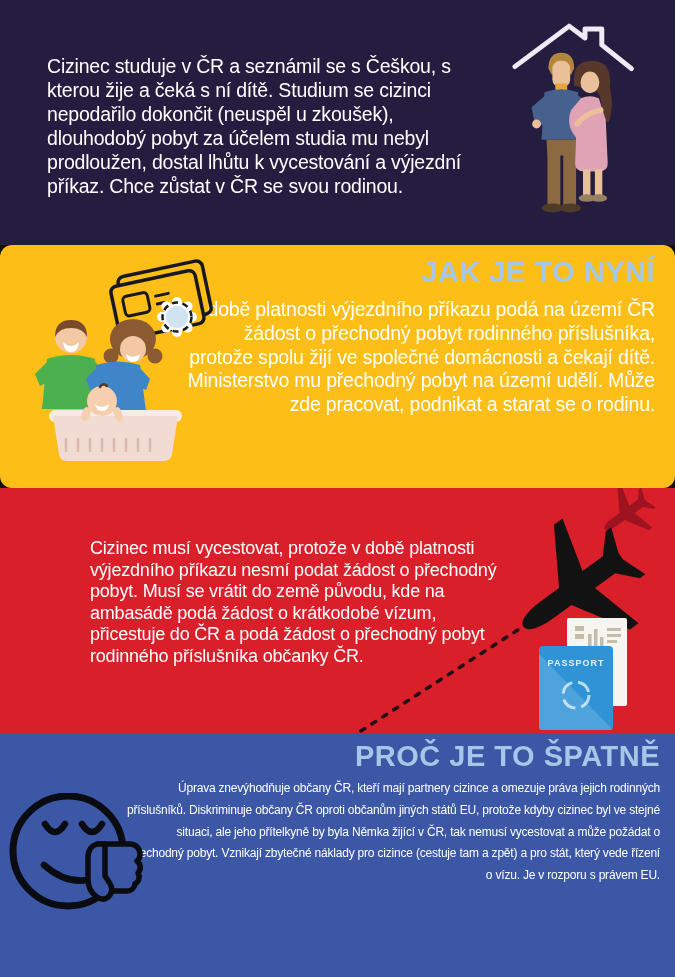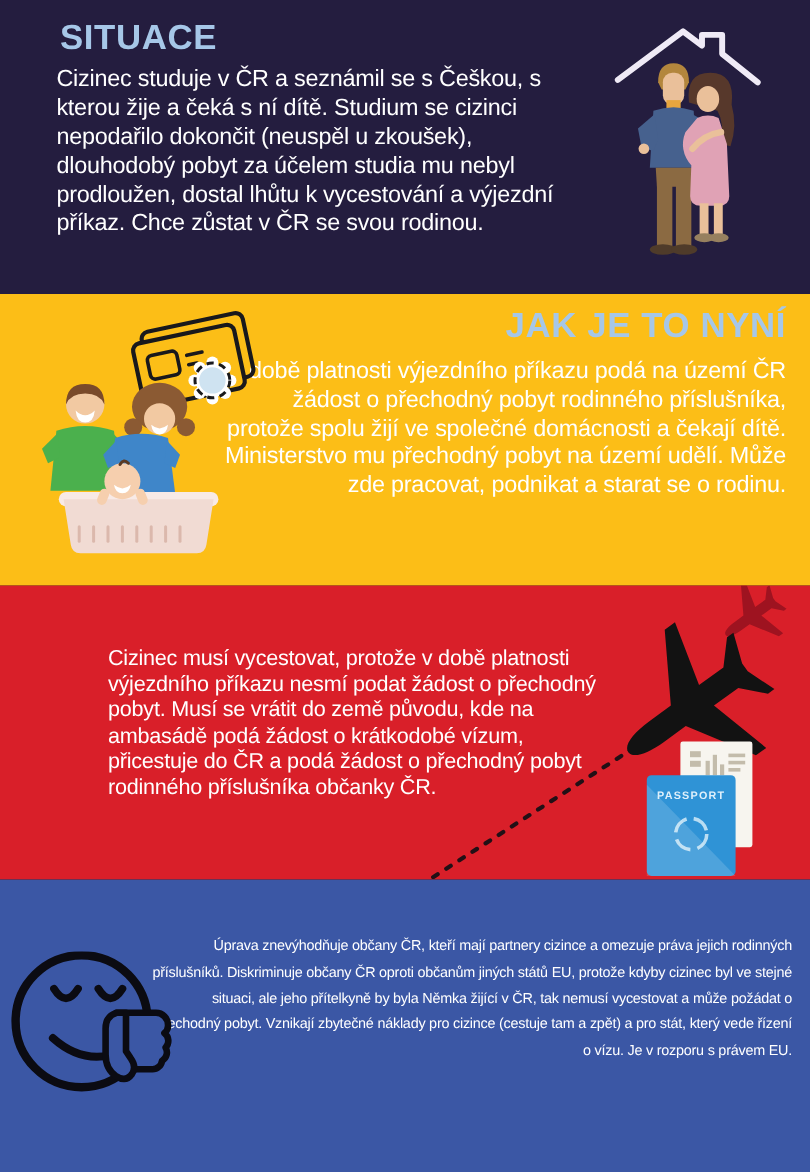--- a/index.html
+++ b/index.html
@@ -1,21 +1,21 @@
 <!DOCTYPE html>
 <html><head>
 <meta charset="utf-8">
 <style>
   * { margin:0; padding:0; box-sizing:border-box; }
   html,body { width:675px; height:977px; }
   body { font-family:"Liberation Sans", sans-serif; background:#111; }
   .poster { position:relative; width:675px; height:977px; overflow:hidden; }
   .sec { position:absolute; left:0; width:675px; overflow:hidden; }
   #sec-situace { top:0;    height:245px; background:#241d3f; }
-  #sec-nyni    { top:245px; height:243px; background:#fcbe17; }
+  #sec-nyni    { top:245px; height:243px; background:#fcbe17;border-radius:12px; }
   #sec-novele  { top:488px; height:245px; background:#d91f29; }
   #sec-spatne  { top:733px; height:244px; background:#3b57a5; }
 
   .title { position:absolute; font-weight:700; font-size:29px; color:#a6c7e8;
            letter-spacing:.5px; white-space:nowrap; }
   .body  { position:absolute; font-weight:400; color:#ffffff; letter-spacing:-0.2px; }
 
   #sec-situace .title { left:50px; top:16px; }
   #sec-situace .body  { left:47px; top:54px; width:436px; font-size:19.5px; line-height:24px; }
   .illus-couple { position:absolute; right:6px; top:8px; width:168px; height:222px; }
@@ -34,21 +34,20 @@
   #sec-spatne .body  { right:15px; top:45px; width:538px; text-align:right;
                        font-size:12px; line-height:21.8px; }
   .illus-emoji { position:absolute; left:4px; top:60px; width:150px; height:170px; }
 </style>
 </head>
 <body>
 
 <div class="poster">
 
   <section class="sec" id="sec-situace">
-    <h2 class="title">SITUACE</h2>
     <p class="body">Cizinec studuje v ČR a seznámil se s Češkou, s kterou žije a čeká s ní dítě. Studium se cizinci nepodařilo dokončit (neuspěl u zkoušek), dlouhodobý pobyt za účelem studia mu nebyl prodloužen, dostal lhůtu k vycestování a výjezdní příkaz. Chce zůstat v ČR se svou rodinou.</p>
 
     <svg class="illus-couple" viewBox="0 0 170 222">
       <polyline points="14,58 69,17 85,29 85,20 102,20 102,36 132,60" fill="none" stroke="#efeaf6" stroke-width="5" stroke-linecap="round" stroke-linejoin="round"></polyline>
       <g transform="translate(-11,2)">
 
         <path d="M59,58 q0,-16 13,-16 q13,0 13,16 l-3,6 h-20 z" fill="#b3863d"></path>
         <rect x="63" y="50" width="18" height="27" rx="8" fill="#eac09a"></rect>
         <rect x="66" y="73" width="12" height="9" fill="#e7a53e"></rect>
         <path d="M55,82 q17,-6 34,0 l3,48 h-40 z" fill="#46618e"></path>
@@ -162,20 +161,21 @@
         </g>
         <rect x="184" y="158" width="74" height="84" rx="4" fill="#2f93d6"></rect>
         <text x="221" y="178" text-anchor="middle" font-size="9" font-weight="bold" fill="#dff0fb" letter-spacing="1">PASSPORT</text>
         <circle cx="221" cy="207" r="13" fill="none" stroke="#b9ddf3" stroke-width="3" stroke-dasharray="15 6"></circle>
         <polygon points="184,242 184,166 258,242" fill="rgba(255,255,255,0.15)"></polygon>
       </g>
     </svg>
   </section>
 
   <section class="sec" id="sec-spatne">
+    <h2 class="title">PROČ JE TO ŠPATNĚ</h2>
     <p class="body">Úprava znevýhodňuje občany ČR, kteří mají partnery cizince a omezuje práva jejich rodinných příslušníků. Diskriminuje občany ČR oproti občanům jiných států EU, protože kdyby cizinec byl ve stejné situaci, ale jeho přítelkyně by byla Němka žijící v ČR, tak nemusí vycestovat a může požádat o přechodný pobyt. Vznikají zbytečné náklady pro cizince (cestuje tam a zpět) a pro stát, který vede řízení o vízu. Je v rozporu s právem EU.</p>
 
     <svg class="illus-emoji" viewBox="0 0 150 170">
       <g stroke="#0b0b12" fill="none" stroke-linecap="round">
         <circle cx="64" cy="58" r="55" stroke-width="7"></circle>
         <path d="M41,31 Q51,47 61,31" stroke-width="6.5"></path>
         <path d="M78,31 Q88,47 98,31" stroke-width="6.5"></path>
         <path d="M40,72 Q68,97 100,82" stroke-width="6.5"></path>
         <g fill="#3b57a5" stroke-width="5.5" stroke-linejoin="round">
           <path d="M93,51 h33 a10,10 0 0 1 10,10 v1 a8,8 0 0 1 -3,6 a8,8 0 0 1 1,12 a8,8 0 0 1 -3,11 a8,8 0 0 1 -8,7 h-30 z"></path>

